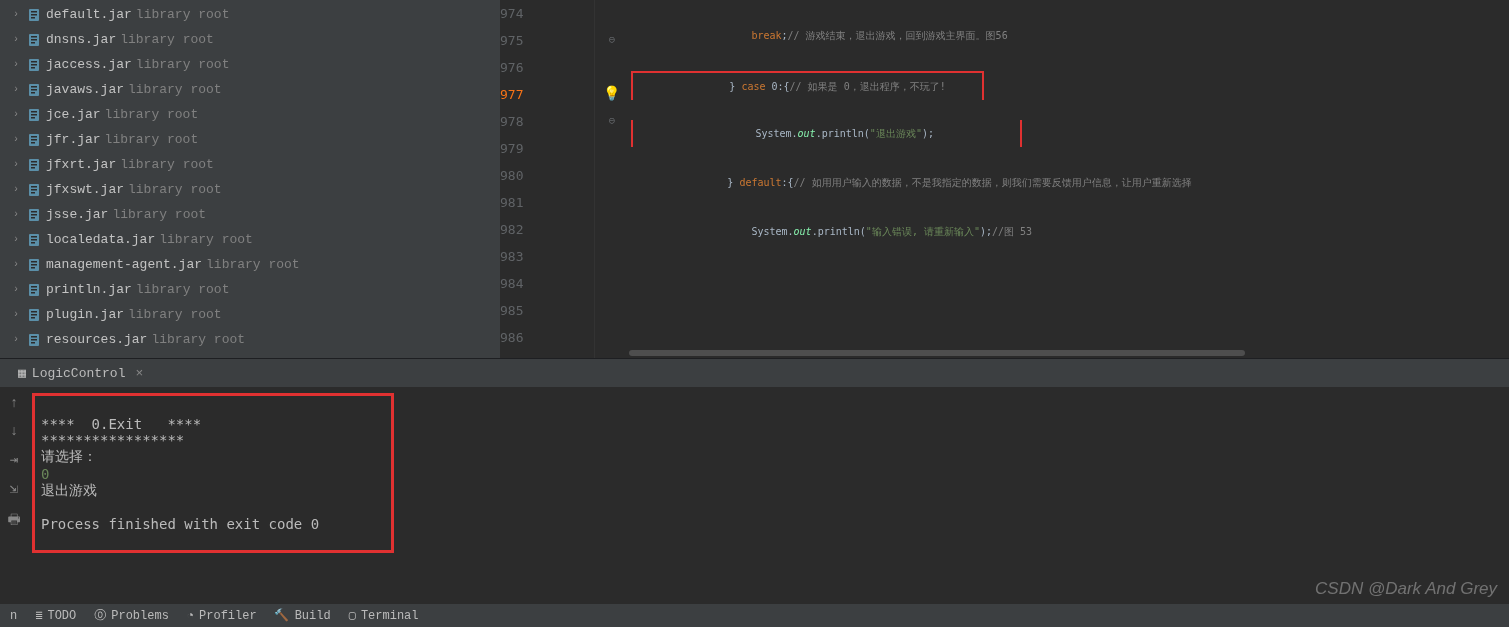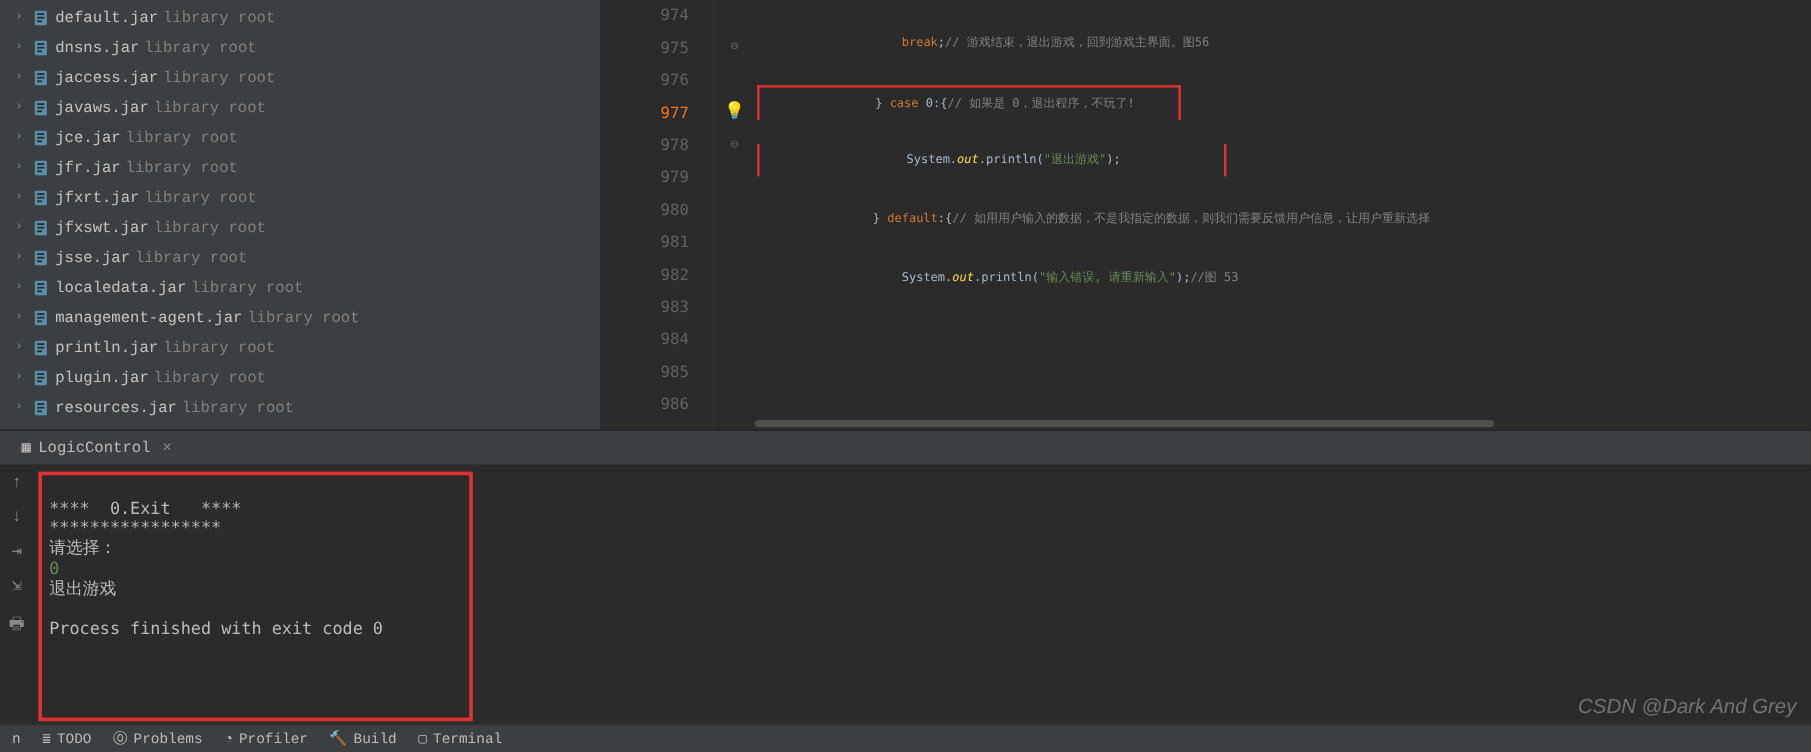--- a/index.html
+++ b/index.html
@@ -52,21 +52,20 @@
 .jar-name { color: #c3c3c3; }
 .lib-root { color: #808080; margin-left: 4px; }
 .editor {
   flex: 1;
   display: flex;
   background: #2b2b2b;
   min-width: 0;
 }
 .gutter {
   width: 95px;
-  text-align: right;
   color: #606366;
   padding-right: 20px;
   font-family: Consolas, monospace;
   font-size: 13px;
   border-right: 1px solid #333;
   position: relative;
 }
 .hint-col {
   width: 34px;
   position: relative;
@@ -86,21 +85,21 @@
   min-width: 0;
   padding-left: 2px;
 }
 .line-row { height: 27px; line-height: 27px; }
 .ln { display:block; height:27px; line-height:27px; }
 .ln.current { color: #f97316; }
 .current-line-bg { background: #323232; }
 .kw { color: #cc7832; }
 .str { color: #6a8759; }
 .com { color: #808080; }
-.field { color: #fde047; font-style: italic; }
+.field { color: #86efac; font-style: italic; }
 .ident { color: #a9b7c6; }
 .bulb {
   color: #ffc66d;
   font-size: 14px;
   text-align: center;
 }
 .fold-mark {
   color: #606366;
   font-size: 11px;
   text-align: center;
@@ -141,21 +140,21 @@
 }
 .run-gutter div { color: #888; font-size: 14px; }
 .console {
   flex: 1;
   position: relative;
   padding: 6px 0 0 4px;
 }
 .console-inner {
   border: 3px solid #e03131;
   width: 362px;
-  height: 208px;
+  height: 160px;
   padding: 4px 6px;
   font-family: Consolas, monospace;
   font-size: 14px;
   white-space: pre;
   color: #bbb;
 }
 .console-input { color: #6a8759; }
 .h-scrollbar {
   height: 10px;
   background: #2b2b2b;

